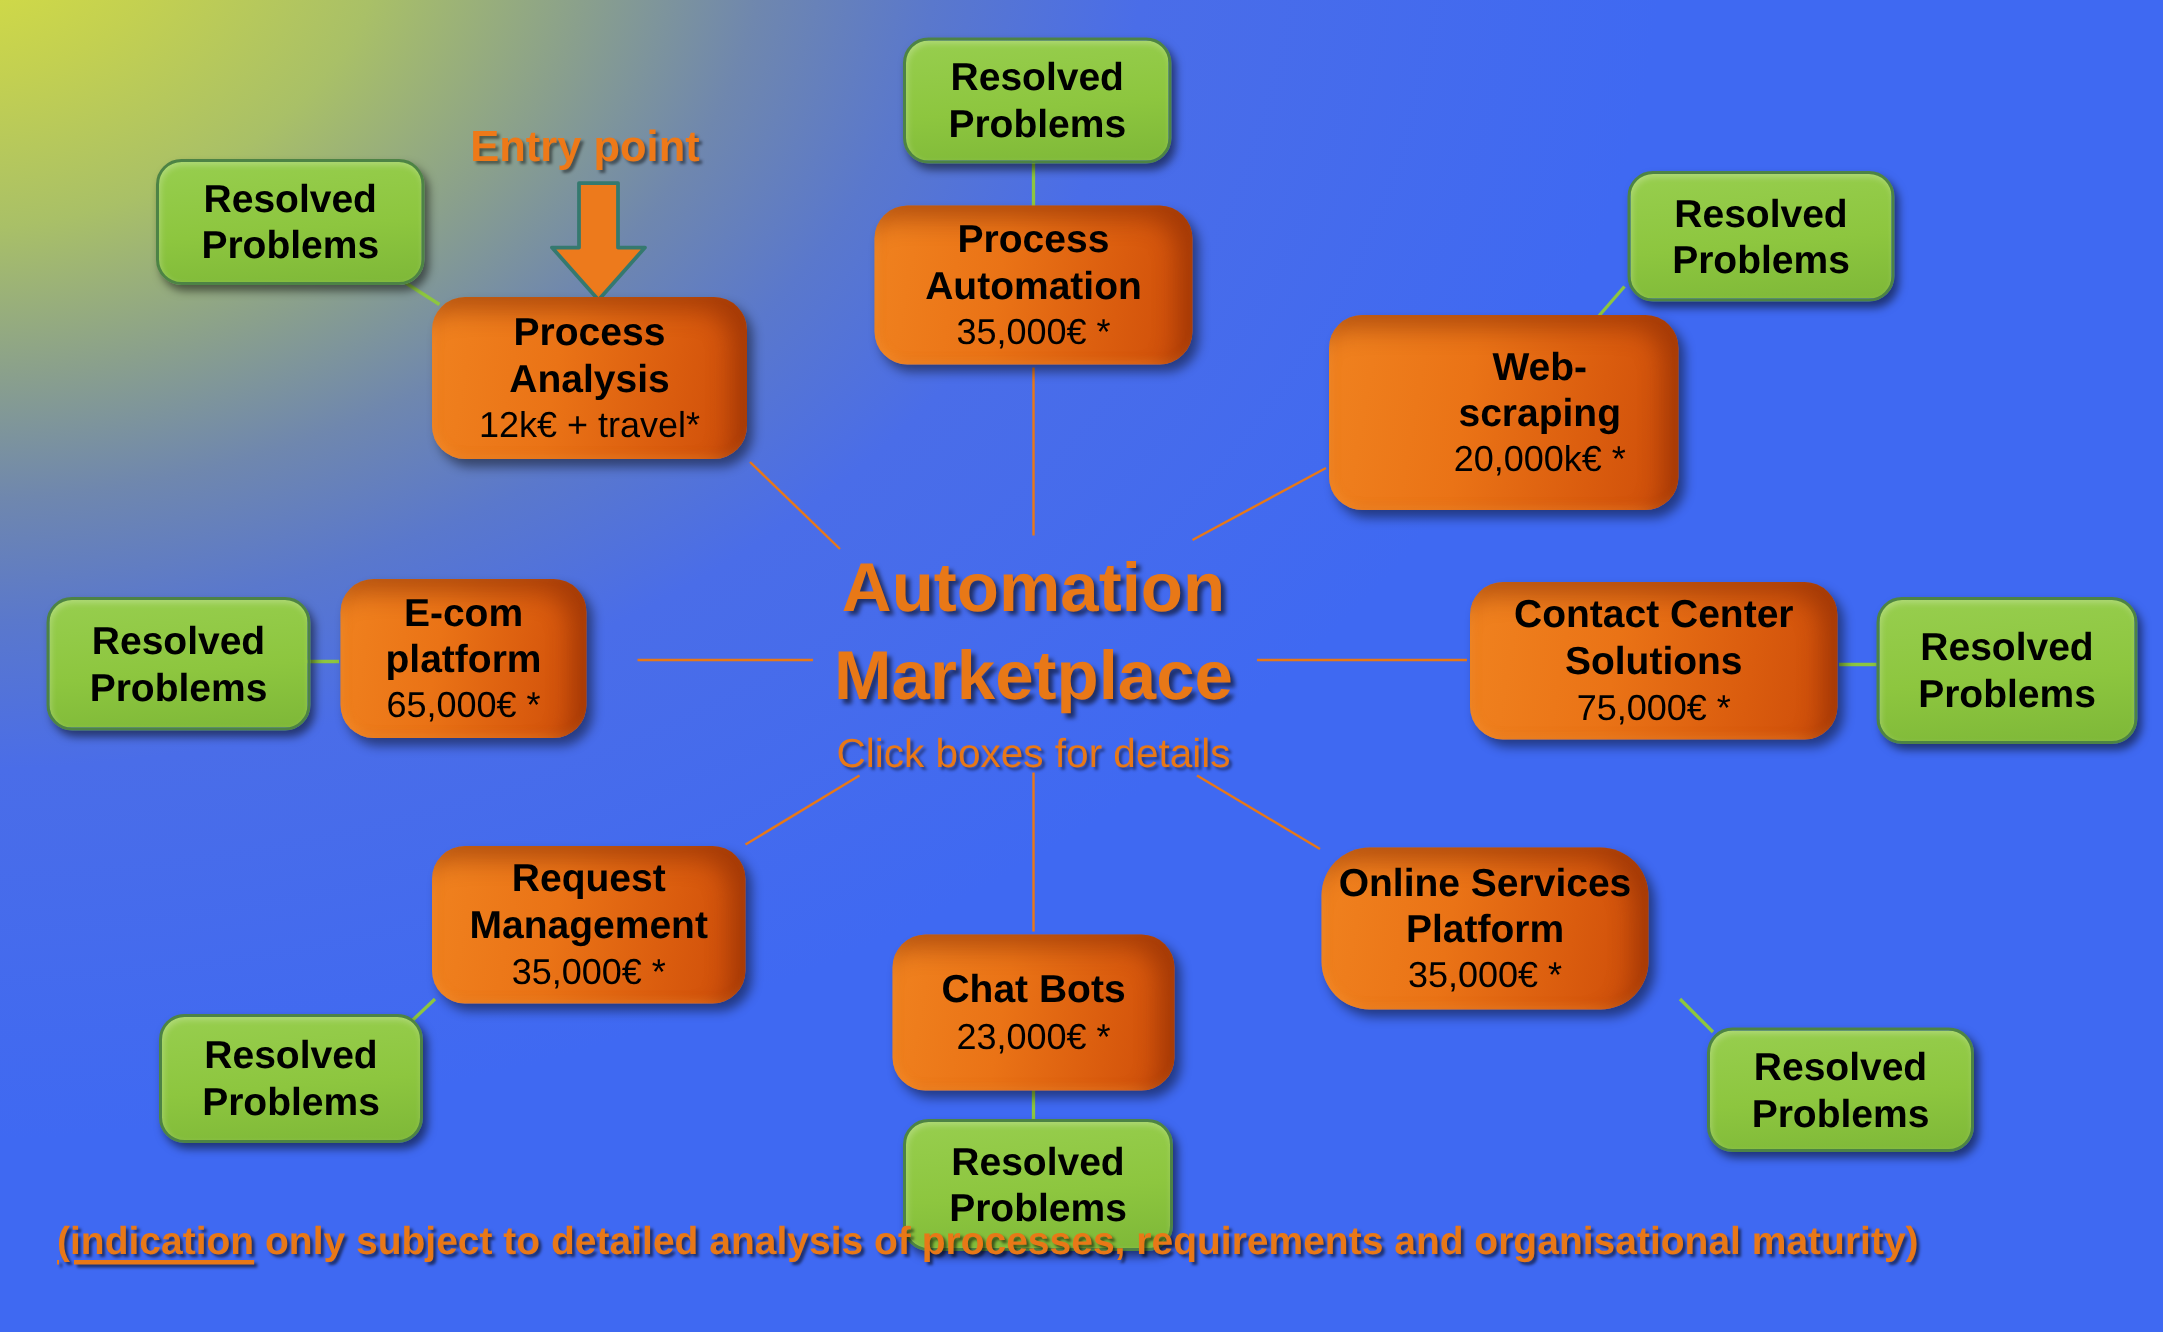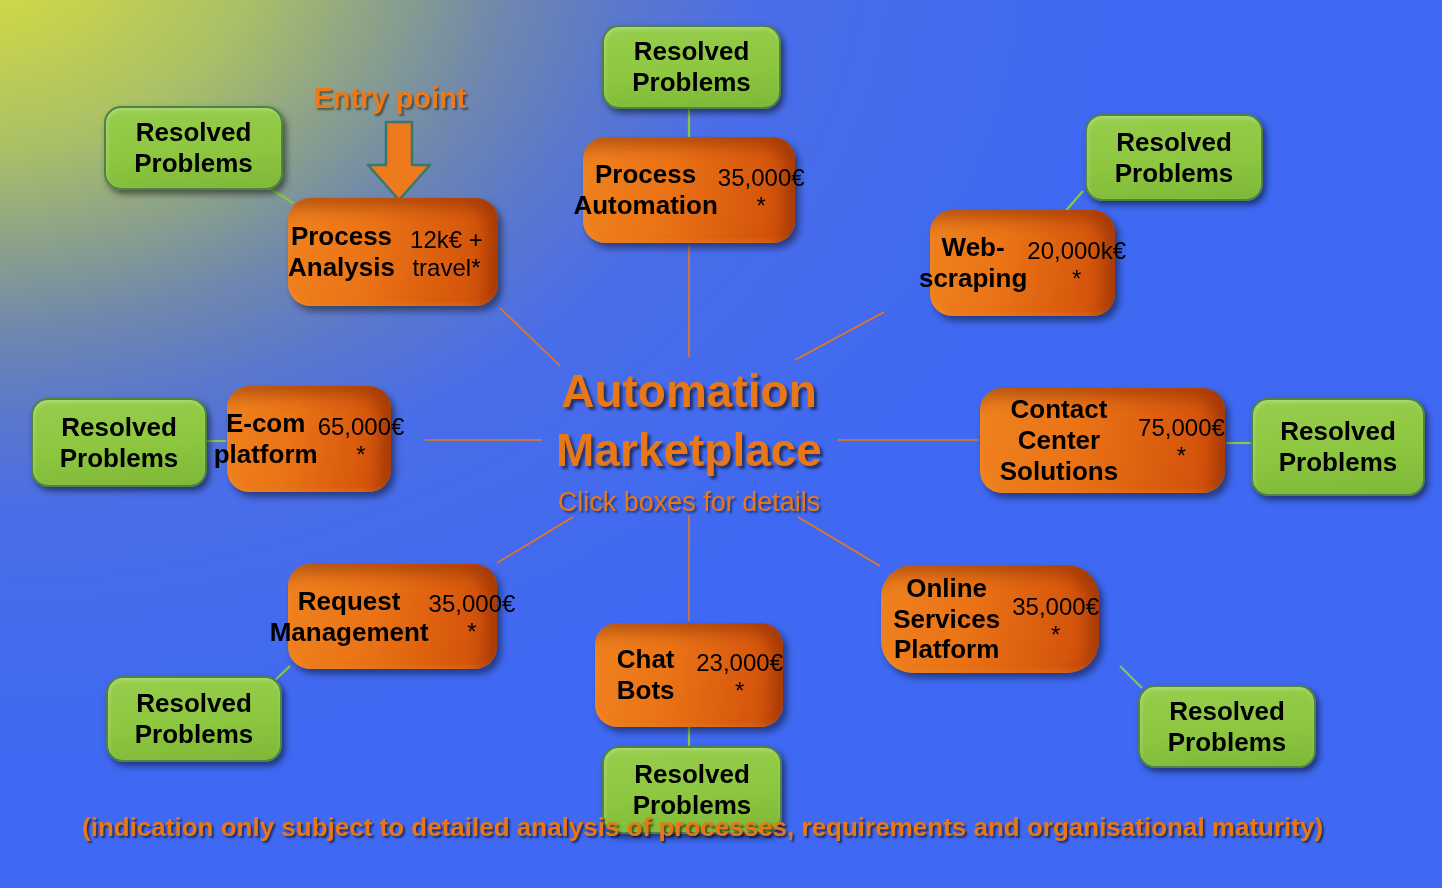--- a/index.html
+++ b/index.html
@@ -18,29 +18,29 @@
   #connectors{position:absolute;left:0;top:0;width:1442px;height:888px;}
 
   
   .obox{
     position:absolute;
     border-radius:22px;
     background:linear-gradient(100deg,#f0821f 0%,#ea7316 40%,#da5c0e 75%,#cc4c09 100%);
     box-shadow:4px 5px 7px rgba(0,0,0,0.45),
                inset -10px 9px 16px rgba(110,28,0,0.45),
                inset 2px -2px 6px rgba(255,160,60,0.35);
-    display:flex;flex-direction:row;align-items:center;justify-content:center;
+    display:flex;flex-direction:column;align-items:center;justify-content:center;
     color:#000;text-align:center;cursor:pointer;
   }
   .obox-title{font-weight:bold;font-size:26px;line-height:1.18;white-space:pre-line;}
   .obox-price{font-size:24px;margin-top:3px;}
 
   .pos-pa{left:288px;top:198px;width:210px;height:108px;}
   .pos-pauto{left:583px;top:137px;width:212px;height:106px;}
-  .pos-ws{left:930px;top:210px;width:185px;height:106px;}
+  .pos-ws{left:886px;top:210px;width:185px;height:130px;padding-left:48px;}
   .pos-cc{left:980px;top:388px;width:245px;height:105px;align-items:center;}
   .pos-os{left:881px;top:565px;width:218px;height:108px;border-radius:32px;}
   .pos-cb{left:595px;top:623px;width:188px;height:104px;}
   .pos-rm{left:288px;top:564px;width:209px;height:105px;}
   .pos-ec{left:227px;top:386px;width:164px;height:106px;}
 
   
   .gbox{
     position:absolute;
     border-radius:17px;
@@ -82,21 +82,21 @@
   }
   #entry-arrow{position:absolute;left:360px;top:120px;}
 
   
   #footnote{
     position:absolute;left:25px;top:812px;width:1400px;
     color:#e87817;font-weight:bold;font-size:26px;line-height:1.2;
     text-shadow:2px 2px 2px rgba(0,0,0,0.55);
   }
   #footnote .fn2{margin-left:13px;}
-  .u{text-decoration-thickness:3px;text-underline-offset:4px;margin-left:44px;}
+  .u{text-decoration:underline;text-decoration-thickness:3px;text-underline-offset:4px;}
 </style>
 </head>
 <body>
 
 <div id="stage">
 
   <svg id="connectors" viewBox="0 0 1442 888" xmlns="http://www.w3.org/2000/svg">
 
     <g stroke="#e87817" stroke-width="1.6">
       <line x1="689" y1="245" x2="689" y2="357"></line>

